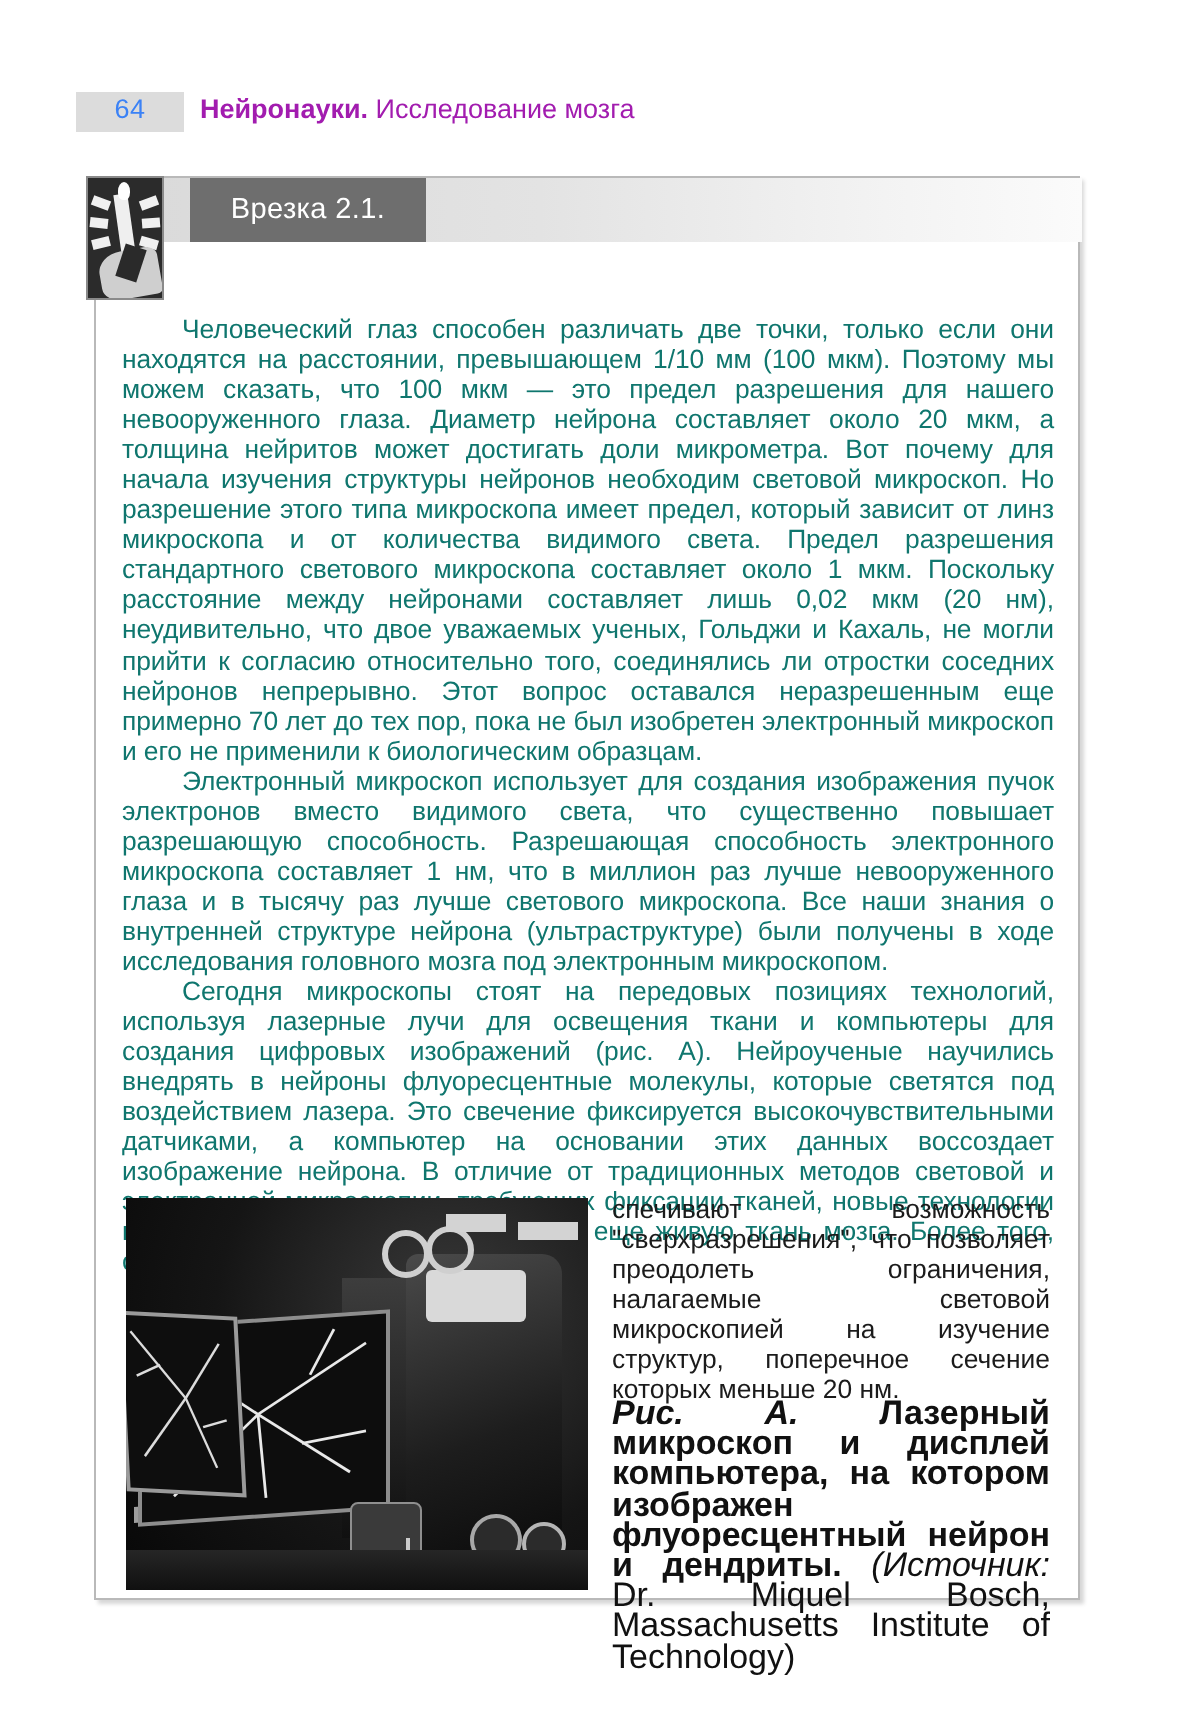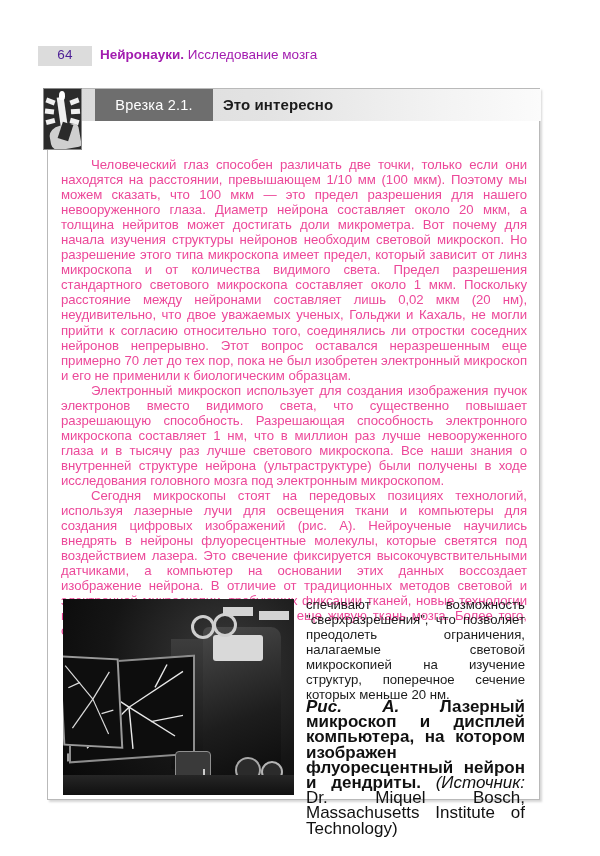--- a/index.html
+++ b/index.html
@@ -28,21 +28,21 @@
     left: 38px; top: 2px;
     width: 54px; height: 20px;
     background: #dcdcdc;
   }
   .folio-num {
     position: absolute;
     left: 38px; top: 3px;
     width: 54px;
     text-align: center;
     font-size: 13.5px;
-    color: #4c1d95;
+    color: #3b82f6;
     letter-spacing: .3px;
   }
   .head-title {
     position: absolute;
     left: 100px; top: 3px;
     font-size: 13.5px;
     color: #a21caf;
     white-space: nowrap;
   }
   .head-title b { font-weight: bold; }
@@ -109,21 +109,21 @@
 
   
   .body-copy {
     position: absolute;
     left: 13px;
     top: 68px;
     width: 466px;
     font-size: 13.2px;
     line-height: 15.05px;
     text-align: justify;
-    color: #ec4899;
+    color: #0f766e;
     letter-spacing: -0.05px;
   }
   .body-copy p { margin: 0; text-indent: 30px; }
 
   
   .photo {
     position: absolute;
     left: 15px; top: 510px;
     width: 231px; height: 196px;
     background: #111;
@@ -206,21 +206,20 @@
   <div class="head-title">
     <b>Нейронауки.</b>
     <span class="reg">Исследование мозга</span>
   </div>
 </div>
 
 <div class="feature-box">
 
   <div class="feature-header"></div>
   <div class="feature-tag">Врезка 2.1.</div>
-  <div class="feature-kicker">Это интересно</div>
 
 
   <div class="body-copy">
     <p>Человеческий глаз способен различать две точки, только если они находятся на расстоянии, превышающем 1/10 мм (100 мкм). Поэтому мы можем сказать, что 100 мкм — это предел разрешения для нашего невооруженного глаза. Диаметр нейрона составляет около 20 мкм, а толщина нейритов может достигать доли микрометра. Вот почему для начала изучения структуры нейронов необходим световой микроскоп. Но разрешение этого типа микроскопа имеет предел, который зависит от линз микроскопа и от количества видимого света. Предел разрешения стандартного светового микроскопа составляет около 1 мкм. Поскольку расстояние между нейронами составляет лишь 0,02 мкм (20 нм), неудивительно, что двое уважаемых ученых, Гольджи и Кахаль, не могли прийти к согласию относительно того, соединялись ли отростки соседних нейронов непрерывно. Этот вопрос оставался неразрешенным еще примерно 70 лет до тех пор, пока не был изобретен электронный микроскоп и его не применили к биологическим образцам.</p>
     <p>Электронный микроскоп использует для создания изображения пучок электронов вместо видимого света, что существенно повышает разрешающую способность. Разрешающая способность электронного микроскопа составляет 1 нм, что в миллион раз лучше невооруженного глаза и в тысячу раз лучше светового микроскопа. Все наши знания о внутренней структуре нейрона (ультраструктуре) были получены в ходе исследования головного мозга под электронным микроскопом.</p>
     <p>Сегодня микроскопы стоят на передовых позициях технологий, используя лазерные лучи для освещения ткани и компьютеры для создания цифровых изображений (рис. А). Нейроученые научились внедрять в нейроны флуоресцентные молекулы, которые светятся под воздействием лазера. Это свечение фиксируется высокочувствительными датчиками, а компьютер на основании этих данных воссоздает изображение нейрона. В отличие от традиционных методов световой и электронной микроскопии, требующих фиксации тканей, новые технологии позволяют нейроученым заглянуть в еще живую ткань мозга. Более того, они обе-</p>
   </div>
 
   <div class="photo">
     <div class="ph-bg"></div>

